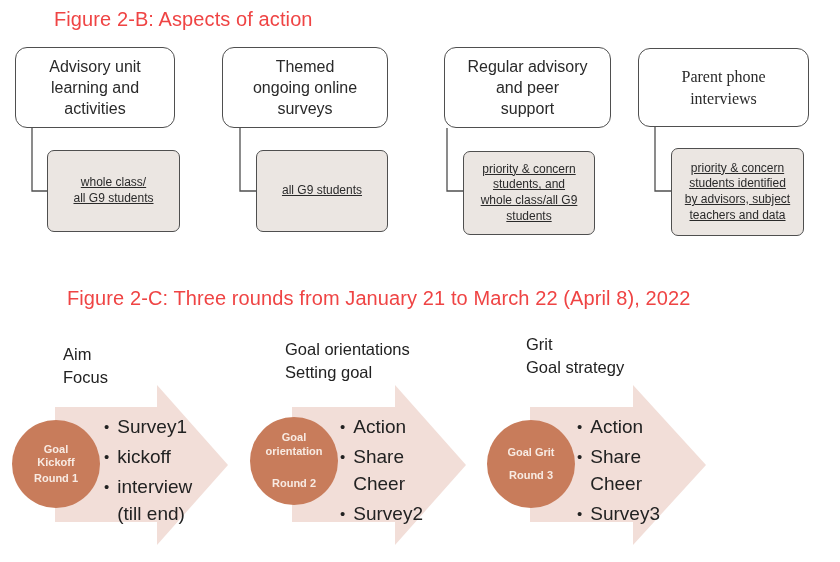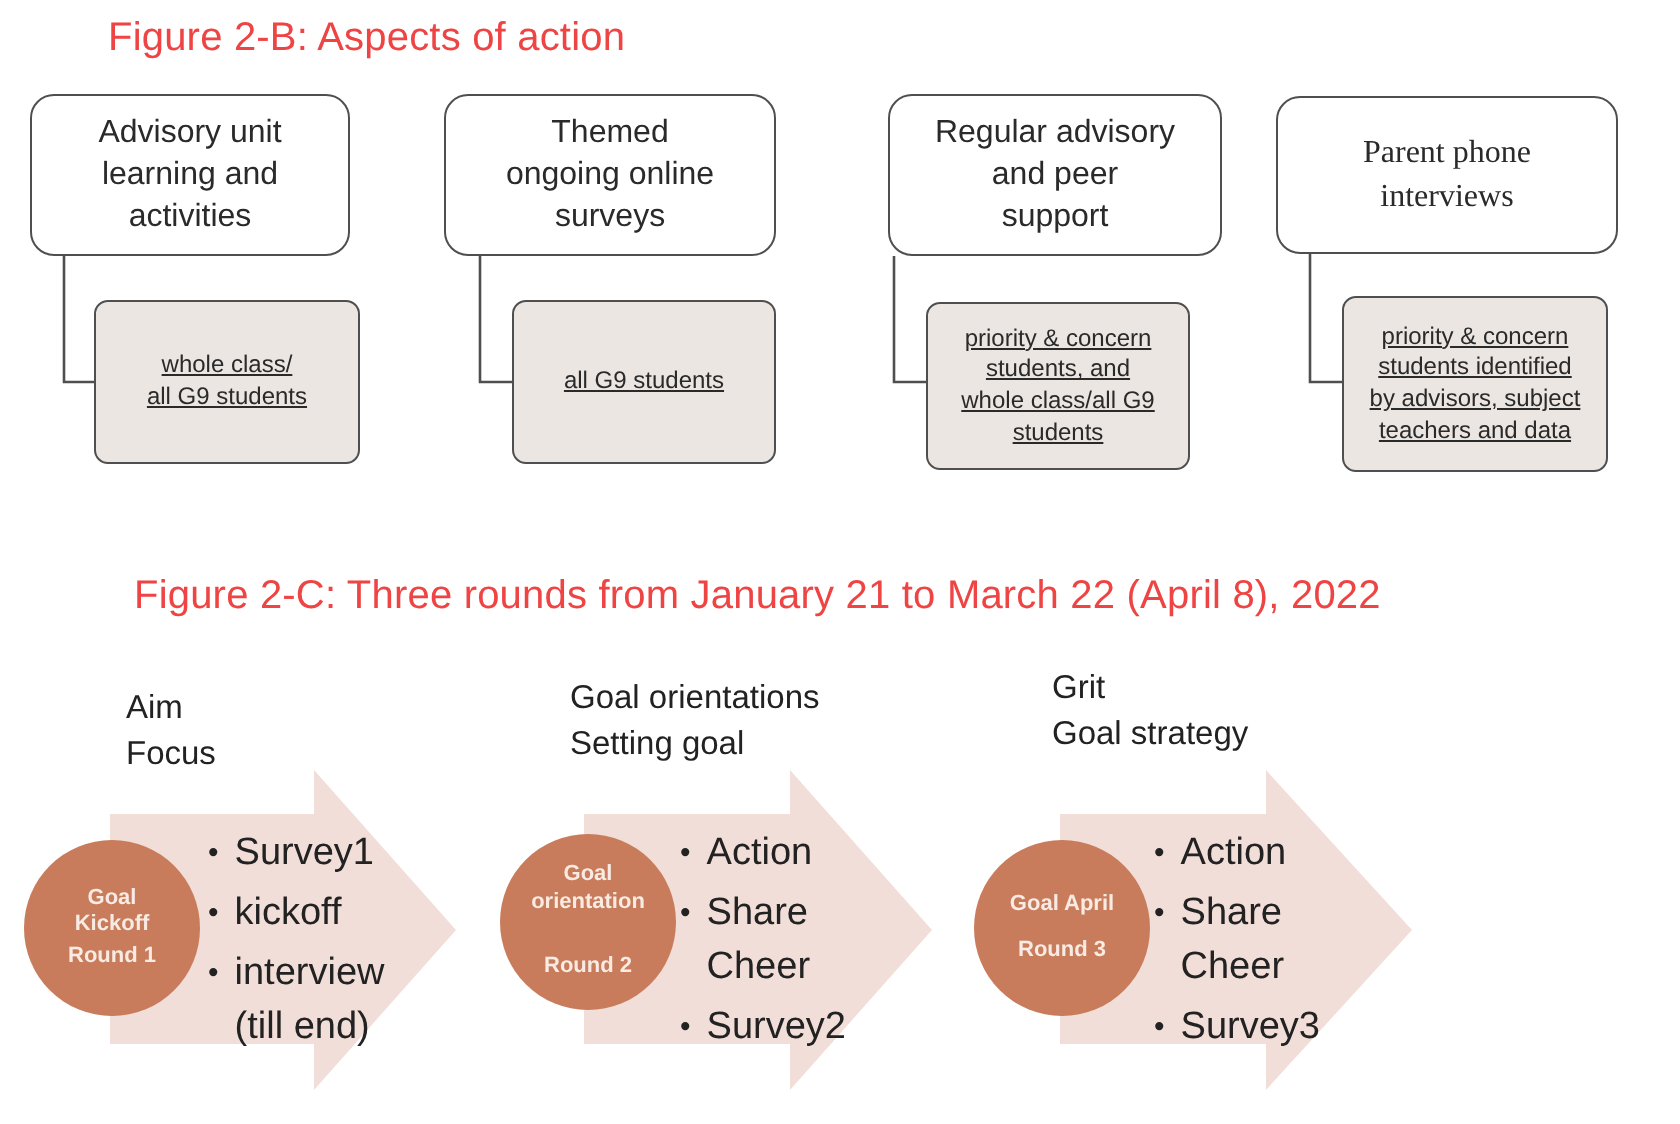--- a/index.html
+++ b/index.html
@@ -162,21 +162,21 @@
     <div>Goal
 Kickoff</div>
     <div class="circle-round-r1">Round 1</div>
   </div>
   <div class="round-circle" style="left:250px; top:417px;">
     <div>Goal
 orientation</div>
     <div class="circle-round-r2">Round 2</div>
   </div>
   <div class="round-circle" style="left:487px; top:420px;">
-    <div>Goal April</div>
+    <div>Goal Grit</div>
     <div class="circle-round-r3">Round 3</div>
   </div>
 
   <div class="bullets" style="left:104px; top:413px;">
     <div class="bullet-item">
       <span class="bullet-marker">•</span>
       <span class="bullet-text">Survey1</span>
     </div>
     <div class="bullet-item">
       <span class="bullet-marker">•</span>

